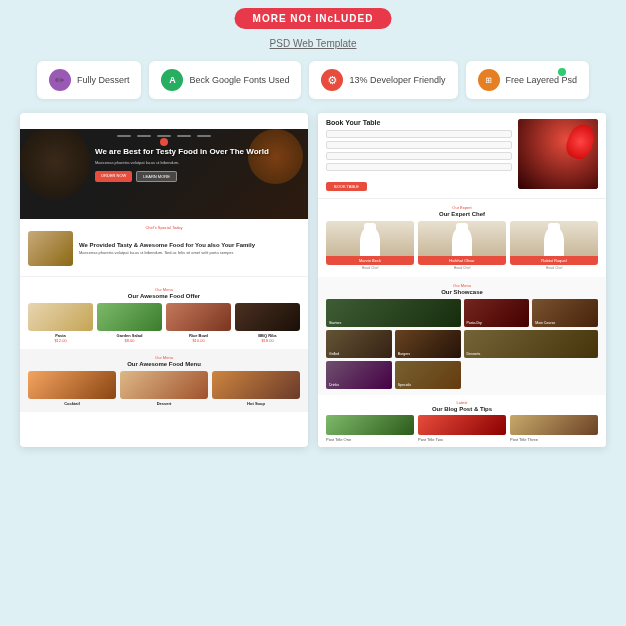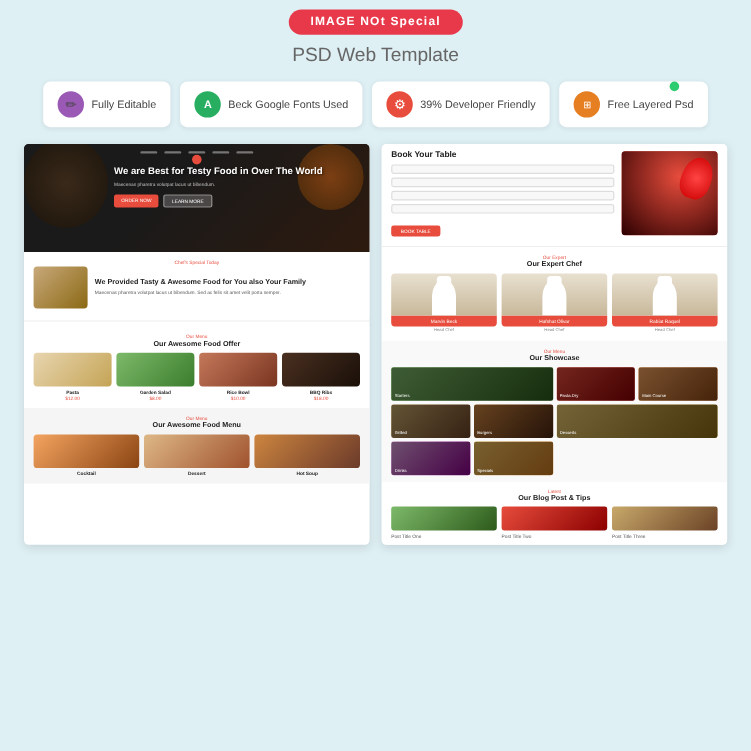--- a/index.html
+++ b/index.html
@@ -33,23 +33,24 @@
       text-align: center;
       padding-top: 36px;
     }
     .main-title {
       font-size: 28px;
       font-weight: 800;
       color: #222;
       margin-top: 4px;
     }
     .sub-title {
-      font-size: 16px;
+      font-size: 10px;
       color: #666;
       margin-top: 2px;
+      text-decoration: underline;
     }
 
     
     .features-row {
       display: flex;
       justify-content: center;
       gap: 8px;
       margin-top: 12px;
     }
     .feature-item {
@@ -122,20 +123,21 @@
       overflow: hidden;
       box-shadow: 0 2px 8px rgba(0,0,0,0.12);
     }
 
     
     .hero-section {
       background: #1a1a1a;
       height: 90px;
       position: relative;
       overflow: hidden;
+      margin-top: 16px;
     }
     .hero-bg {
       position: absolute;
       inset: 0;
       background: linear-gradient(135deg, #1a1a1a 40%, #2d1a0e 100%);
     }
     .hero-food-left {
       position: absolute;
       left: 0; top: -5px;
       width: 70px; height: 75px;
@@ -485,43 +487,43 @@
       border-radius: 2px;
       margin-bottom: 2px;
     }
     .bi-1 { background: linear-gradient(135deg, #7dba6a, #2d5a1a); }
     .bi-2 { background: linear-gradient(135deg, #e74c3c, #8B0000); }
     .bi-3 { background: linear-gradient(135deg, #c8a96a, #6B4226); }
   </style>
 </head>
 <body>
 
-<div class="top-badge">IMAGE NOt Special</div>
+<div class="top-badge">MORE NOt INcLUDED</div>
 
 <div class="dot-teal"></div>
 <div class="dot-blue"></div>
 <span class="cross-mark">✕</span>
 <span class="cross-mark2">✕</span>
 
 <div class="header-area">
   <div class="sub-title">PSD Web Template</div>
 </div>
 
 <div class="features-row">
   <div class="feature-item">
     <div class="feature-icon icon-purple">✏</div>
-    <span>Fully Editable</span>
+    <span>Fully Dessert</span>
   </div>
   <div class="feature-item">
     <div class="feature-icon icon-green" style="color:white;font-weight:bold;font-size:9px;">A</div>
     <span>Beck Google Fonts Used</span>
   </div>
   <div class="feature-item">
     <div class="feature-icon icon-red" style="color:white;">⚙</div>
-    <span>39% Developer Friendly</span>
+    <span>13% Developer Friendly</span>
   </div>
   <div class="feature-item">
     <div class="feature-icon icon-orange" style="color:white;font-size:8px;">⊞</div>
     <span>Free Layered Psd</span>
   </div>
 </div>
 
 <div class="previews-container">
 
   <div class="preview-left">

